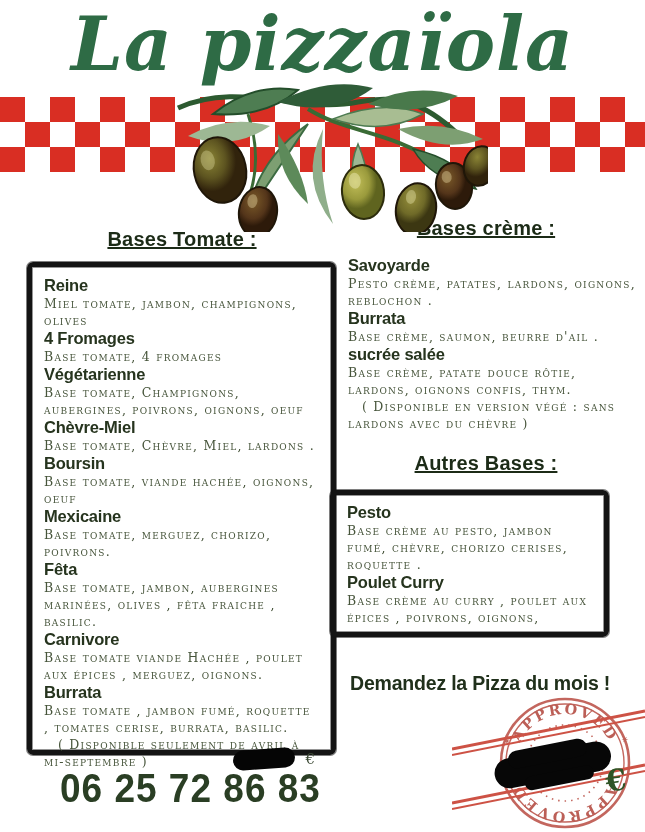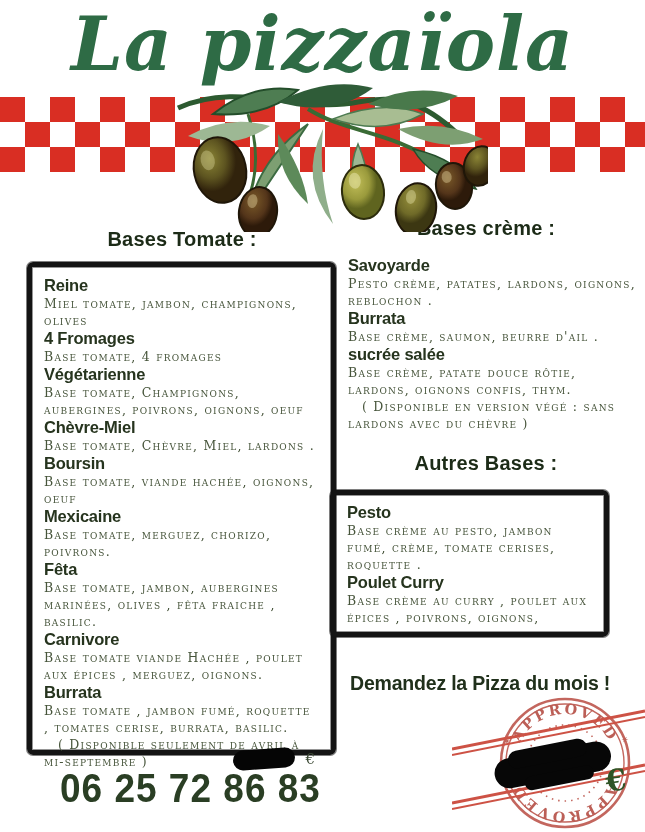--- a/index.html
+++ b/index.html
@@ -19,21 +19,21 @@
   .checker-band {
     position:absolute; top:97px; left:0; width:645px; height:75px;
     background:repeating-conic-gradient(from 270deg, #d92e23 0 90deg, #ffffff 0 180deg);
     background-size:50px 50px; z-index:1;
   }
   .olive-art { position:absolute; left:158px; top:74px; z-index:4; }
 
   
   .sec-heading {
     position:absolute; text-align:center; font-weight:bold; font-size:20px;
-    color:#1c2b17; letter-spacing:0.2px; z-index:2;
+    color:#1c2b17; letter-spacing:0.2px; z-index:2;text-decoration:underline;
   }
   .h-tomato { top:228px; left:28px;  width:308px; }
   .h-cream  { top:217px; left:347px; width:278px; }
   .h-other  { top:452px; left:347px; width:278px; }
 
   
   .menu-box {
     position:absolute; box-sizing:border-box;
     border:5px solid #141414; border-radius:6px;
     box-shadow:0 0 0 1px rgba(20,20,20,.55), inset 0 0 0 1px rgba(20,20,20,.45);
@@ -209,21 +209,21 @@
       <div class="item-desc">Base crème, patate douce rôtie, lardons, oignons confis, thym.</div>
       <div class="item-note">( Disponible en version végé : sans lardons avec du chèvre )</div>
     </div>
   </div>
 
   <div class="sec-heading h-other">Autres Bases :</div>
 
   <div class="menu-box box-other">
     <div class="item">
       <div class="item-name">Pesto</div>
-      <div class="item-desc">Base crème au pesto, jambon fumé, crème, tomate cerises, roquette .</div>
+      <div class="item-desc">Base crème au pesto, jambon fumé, chèvre, chorizo cerises, roquette .</div>
     </div>
     <div class="item">
       <div class="item-name">Poulet Curry</div>
       <div class="item-desc">Base crème au curry , poulet aux épices , poivrons, oignons,</div>
     </div>
   </div>
 
   <div class="promo">Demandez la Pizza du mois !</div>
   <div class="phone">06 25 72 86 83</div>
 

